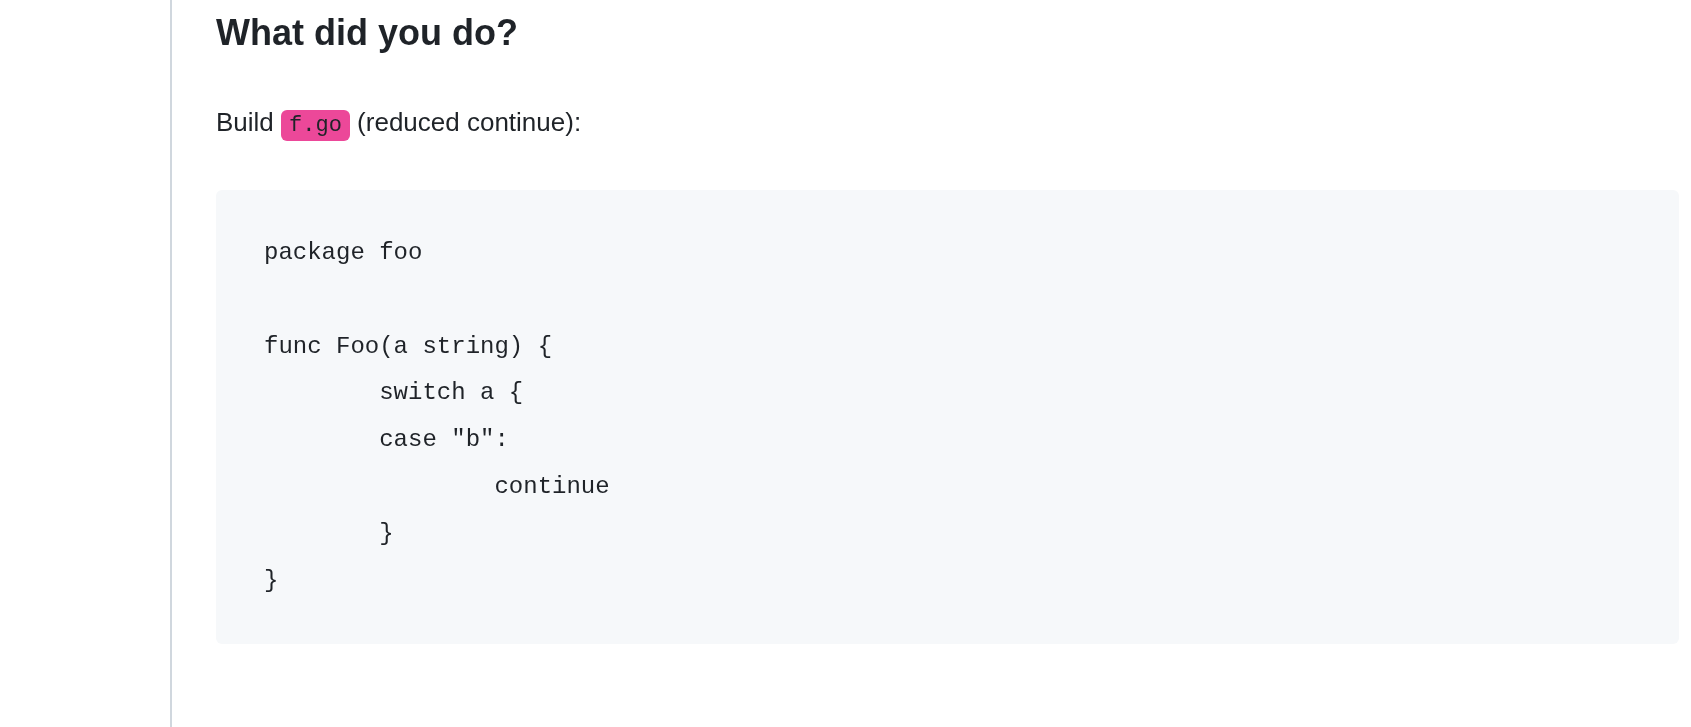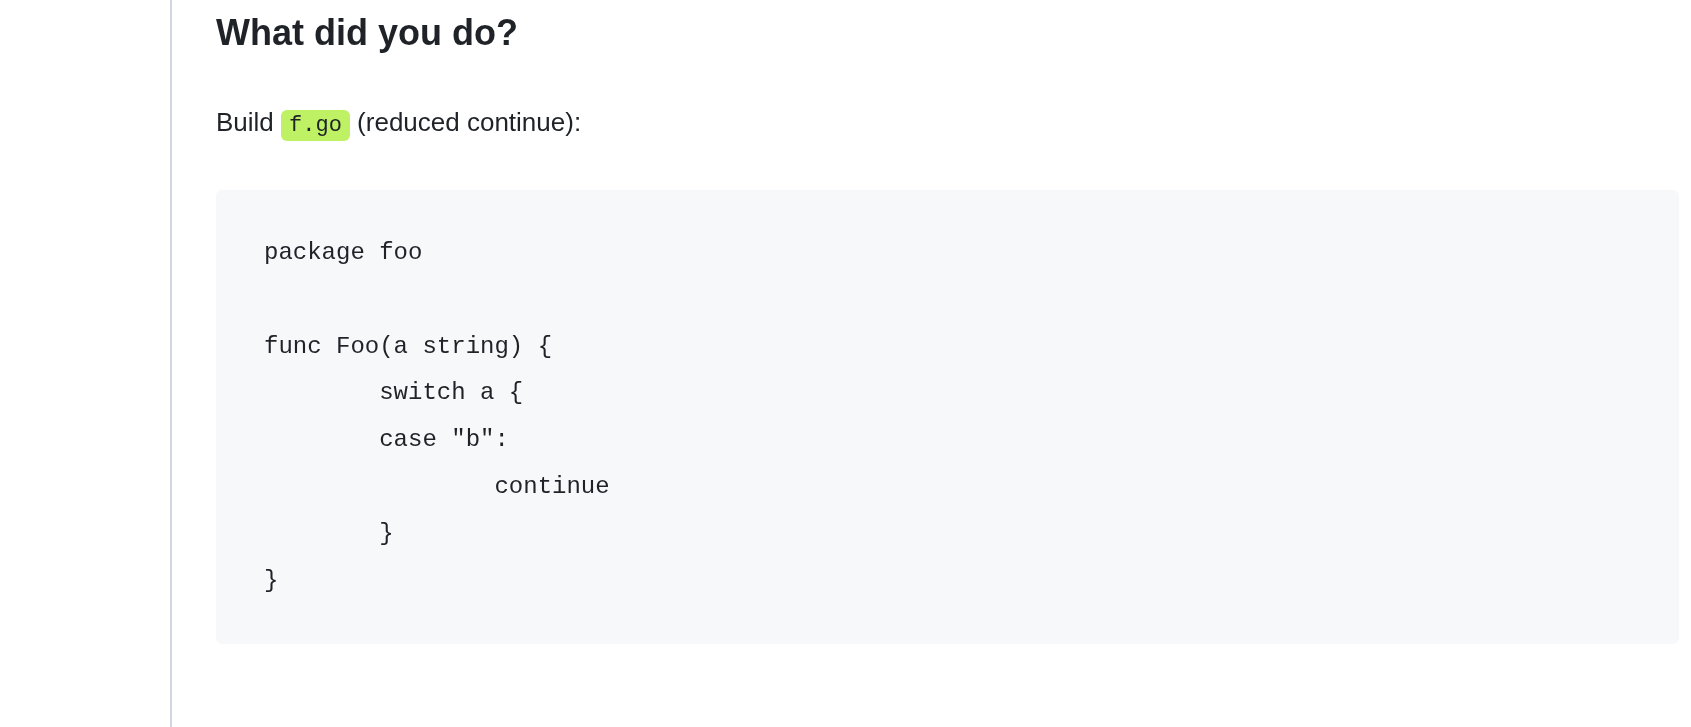--- a/index.html
+++ b/index.html
@@ -41,21 +41,21 @@
       margin-bottom: 48px;
       line-height: 1.25;
     }
     .description {
       font-size: 26px;
       color: #1f2328;
       margin-bottom: 48px;
       line-height: 1.5;
     }
     .inline-code {
-      background: #bef264;
+      background: #ec4899;
       padding: 3px 8px;
       border-radius: 6px;
       font-family: ui-monospace, SFMono-Regular, "SF Mono", Menlo, Consolas, "Liberation Mono", monospace;
       font-size: 22px;
       color: #1f2328;
     }
     .code-block {
       background: #f6f8fa;
       border-radius: 6px;
       padding: 40px 48px;

